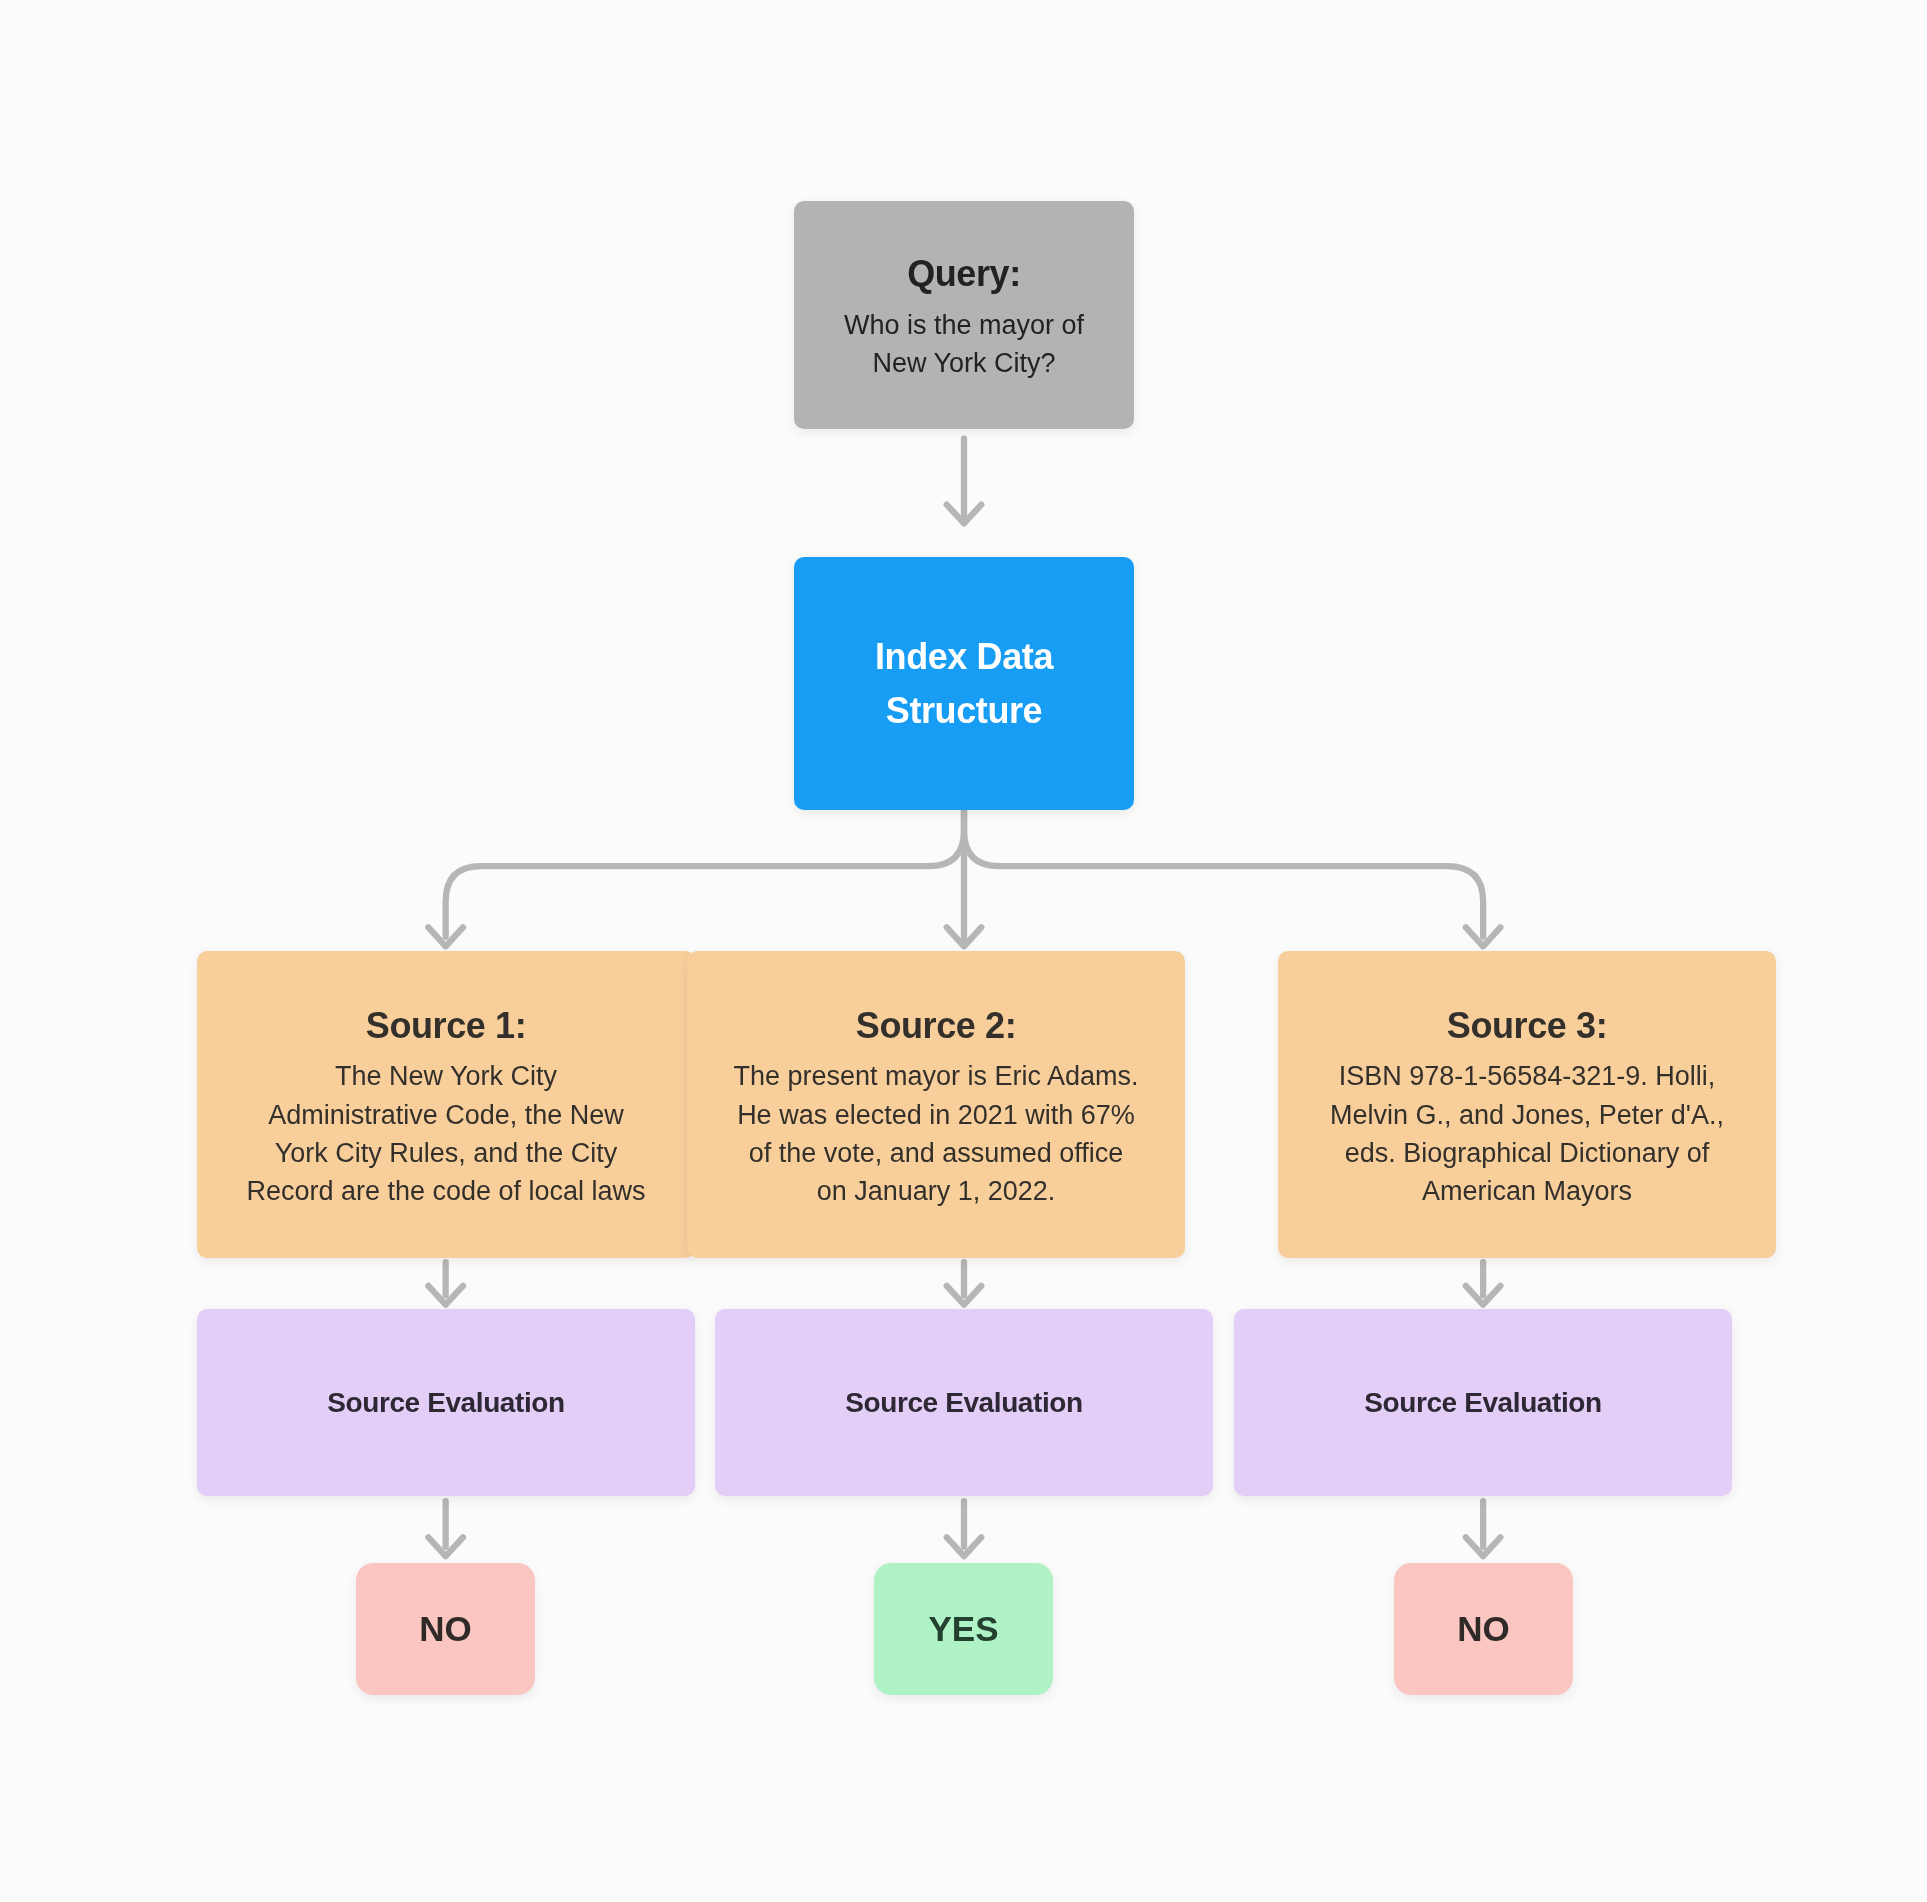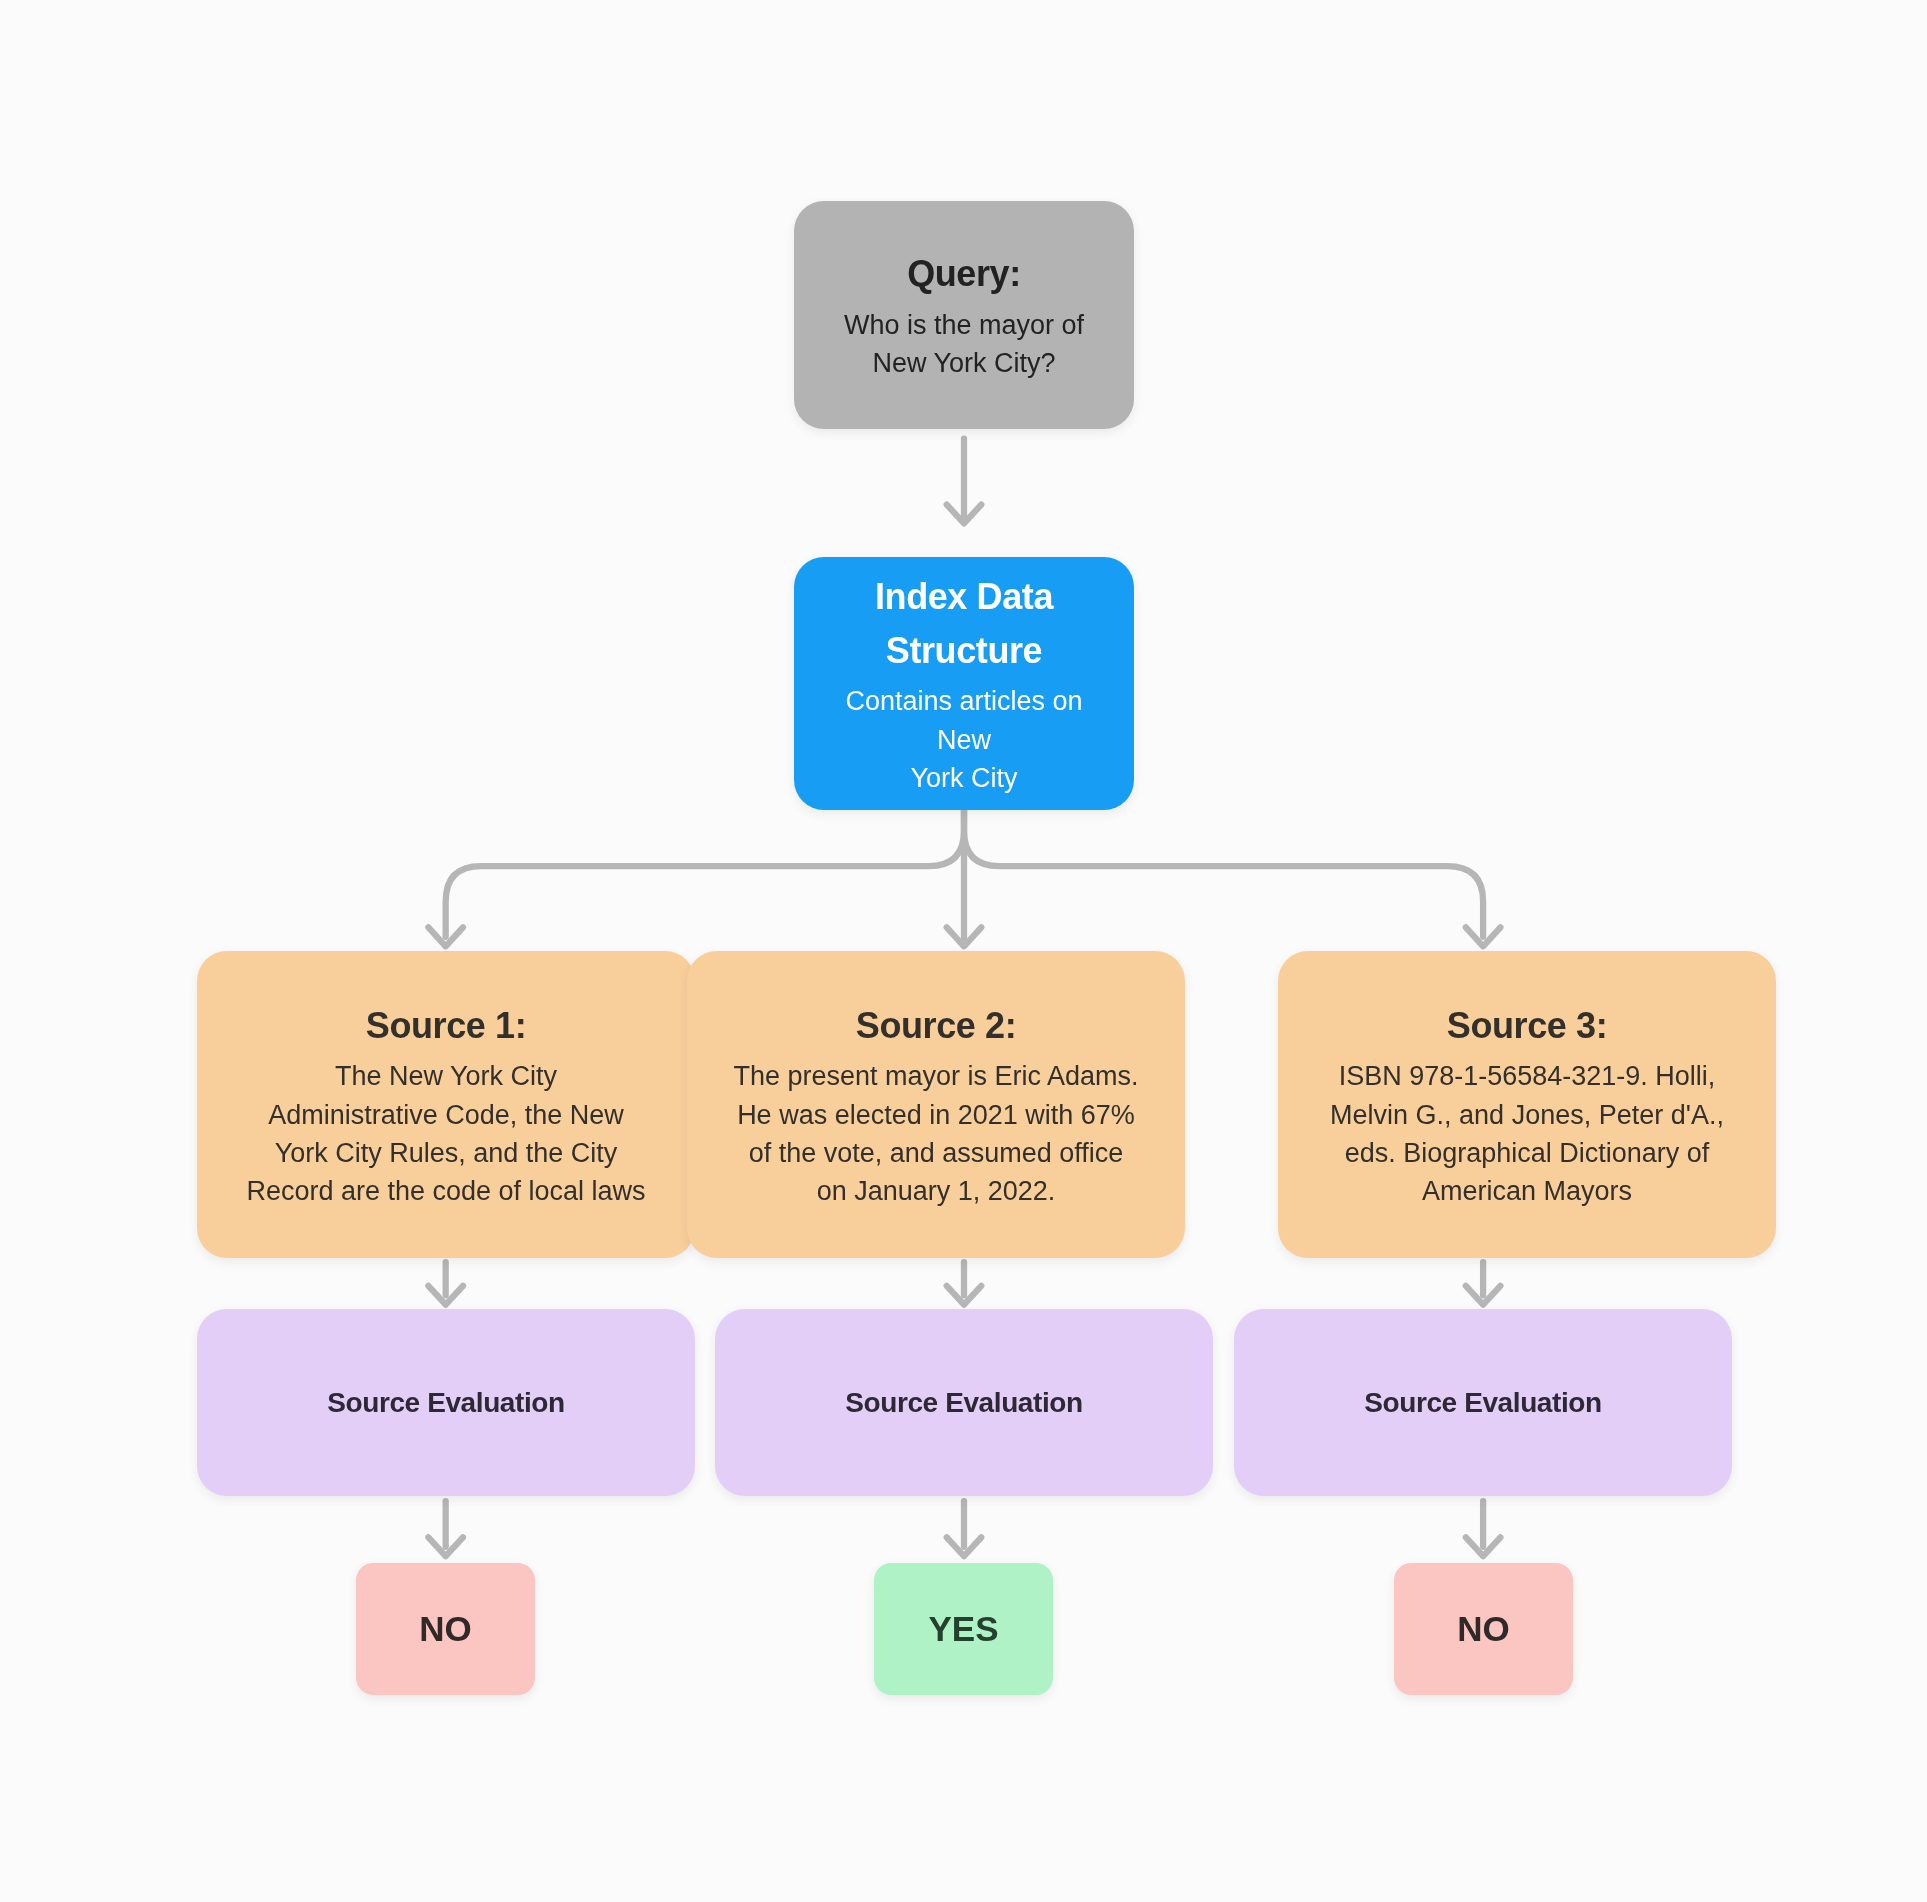--- a/index.html
+++ b/index.html
@@ -24,21 +24,21 @@
     position:absolute; left:0; top:0; width:1928px; height:1902px;
     pointer-events:none;
   }
   .connector {
     stroke:var(--arrow); stroke-width:8; fill:none;
     stroke-linecap:round; stroke-linejoin:round;
   }
 
   .node {
     position:absolute; box-sizing:border-box;
-    border-radius:30px;
+    border-radius:10px;
     display:flex; flex-direction:column; align-items:center; justify-content:center;
     text-align:center; padding:15.7px 23.6px;
     box-shadow:0 3.9px 11px rgba(0,0,0,0.07);
   }
   .heading {
     font-weight:bold; font-size:36px; line-height:1.5;
     letter-spacing:-0.4px; white-space:pre-line;
   }
   .body-text {
     font-size:27px; line-height:1.42; white-space:pre-line; margin-top:4.7px;
@@ -120,22 +120,20 @@
 
   <div class="node node-query">
     <div class="heading">Query:</div>
     <div class="body-text">Who is the mayor of
 New York City?</div>
   </div>
 
   <div class="node node-index">
     <div class="heading">Index Data
 Structure</div>
-    <div class="body-text">Contains articles on New
-York City</div>
   </div>
 
   <div class="node node-source node-source-1">
     <div class="heading">Source 1:</div>
     <div class="body-text">The New York City
 Administrative Code, the New
 York City Rules, and the City
 Record are the code of local laws</div>
   </div>
   <div class="node node-source node-source-2">

